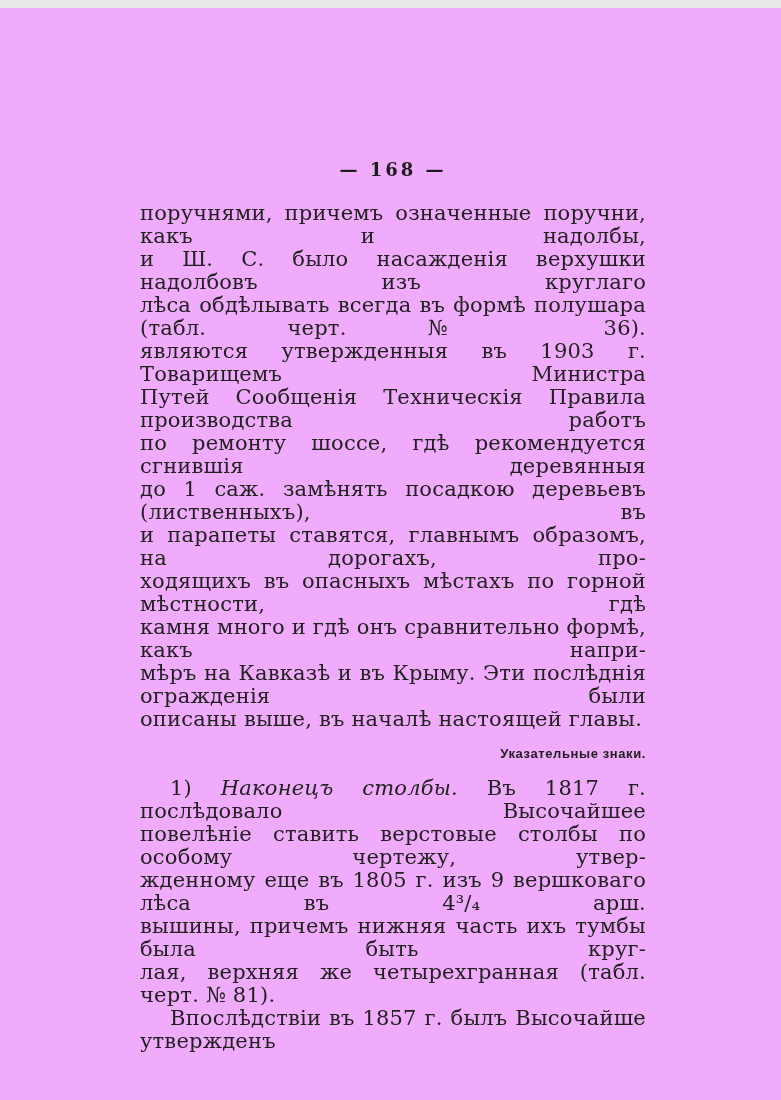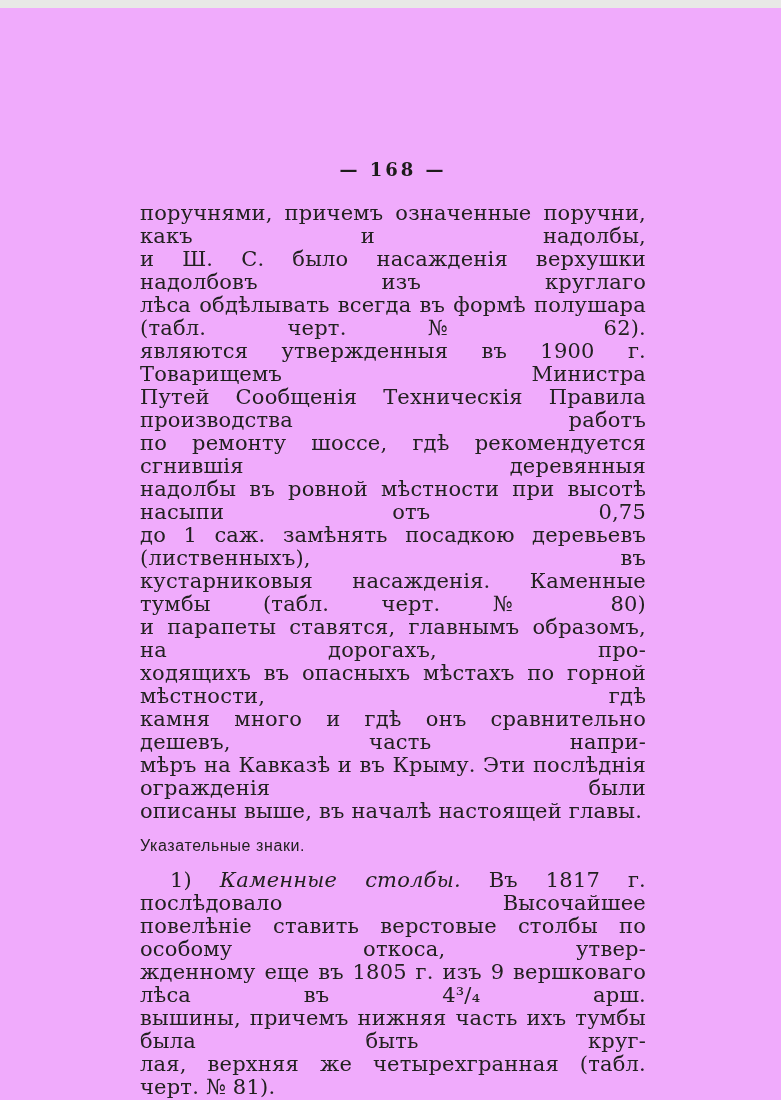--- a/index.html
+++ b/index.html
@@ -36,57 +36,55 @@
     letter-spacing: 0.2px;
     text-align: justify;
     text-align-last: justify;
     white-space: normal;
   }
   .line.last { text-align-last: left; }
   .line.indent { text-indent: 30px; }
   .line .italic { font-style: italic; }
   .section-heading {
     font-family: "Liberation Sans", "DejaVu Sans", sans-serif;
-    font-weight: normal;
-    font-size: 16px;
+    font-weight: bold;
+    font-size: 13px;
     line-height: 24px;
     letter-spacing: 0.6px;
-    text-align: left;
+    text-align: right;
     margin-top: 11px;
     margin-bottom: 11px;
     color: #1f1e1d;
   }
 </style>
 </head>
 <body>
 
 <div class="page">
   <div class="text-column">
     <div class="page-number">— 168 —</div>
     <div id="page-text">
         <div class="para">
           <div class="line">поручнями, причемъ означенные поручни, какъ и надолбы,</div>
           <div class="line">и Ш. С. было насажденія верхушки надолбовъ изъ круглаго</div>
-          <div class="line">лѣса обдѣлывать всегда въ формѣ полушара (табл. черт. № 62).</div>
-          <div class="line">являются утвержденныя въ 1900 г. Товарищемъ Министра</div>
+          <div class="line">лѣса обдѣлывать всегда въ формѣ полушара (табл. черт. № 36).</div>
+          <div class="line">являются утвержденныя въ 1903 г. Товарищемъ Министра</div>
           <div class="line">Путей Сообщенія Техническія Правила производства работъ</div>
           <div class="line">по ремонту шоссе, гдѣ рекомендуется сгнившія деревянныя</div>
-          <div class="line">надолбы въ ровной мѣстности при высотѣ насыпи отъ 0,75</div>
           <div class="line">до 1 саж. замѣнять посадкою деревьевъ (лиственныхъ), въ</div>
-          <div class="line">кустарниковыя насажденія. Каменные тумбы (табл. черт. № 80)</div>
           <div class="line">и парапеты ставятся, главнымъ образомъ, на дорогахъ, про-</div>
           <div class="line">ходящихъ въ опасныхъ мѣстахъ по горной мѣстности, гдѣ</div>
-          <div class="line">камня много и гдѣ онъ сравнительно дешевъ, часть напри-</div>
+          <div class="line">камня много и гдѣ онъ сравнительно формѣ, какъ напри-</div>
           <div class="line">мѣръ на Кавказѣ и въ Крыму. Эти послѣднія огражденія были</div>
           <div class="line last">описаны выше, въ началѣ настоящей главы.</div>
         </div>
         <div class="section-heading">Указательные знаки.</div>
         <div class="para">
-          <div class="line indent"><span>1) </span><span class="italic">Каменные столбы.</span><span> Въ 1817 г. послѣдовало Высочайшее</span></div>
-          <div class="line">повелѣніе ставить верстовые столбы по особому откоса, утвер-</div>
+          <div class="line indent"><span>1) </span><span class="italic">Наконецъ столбы.</span><span> Въ 1817 г. послѣдовало Высочайшее</span></div>
+          <div class="line">повелѣніе ставить верстовые столбы по особому чертежу, утвер-</div>
           <div class="line">жденному еще въ 1805 г. изъ 9 вершковаго лѣса въ 4³/₄ арш.</div>
           <div class="line">вышины, причемъ нижняя часть ихъ тумбы была быть круг-</div>
           <div class="line last">лая, верхняя же четырехгранная (табл. черт. № 81).</div>
         </div>
         <div class="para">
           <div class="line indent">Впослѣдствіи въ 1857 г. былъ Высочайше утвержденъ</div>
         </div>
       </div>
   </div>
 </div>

